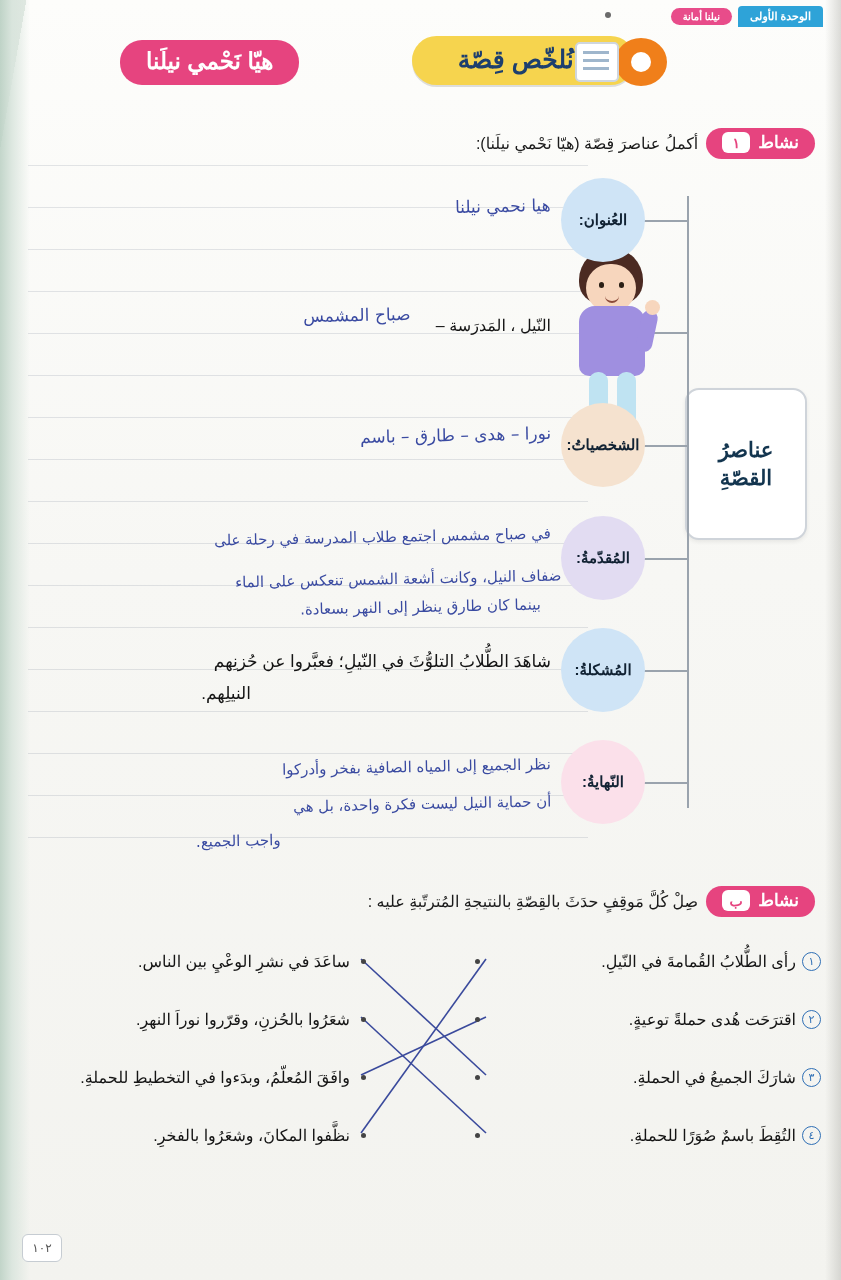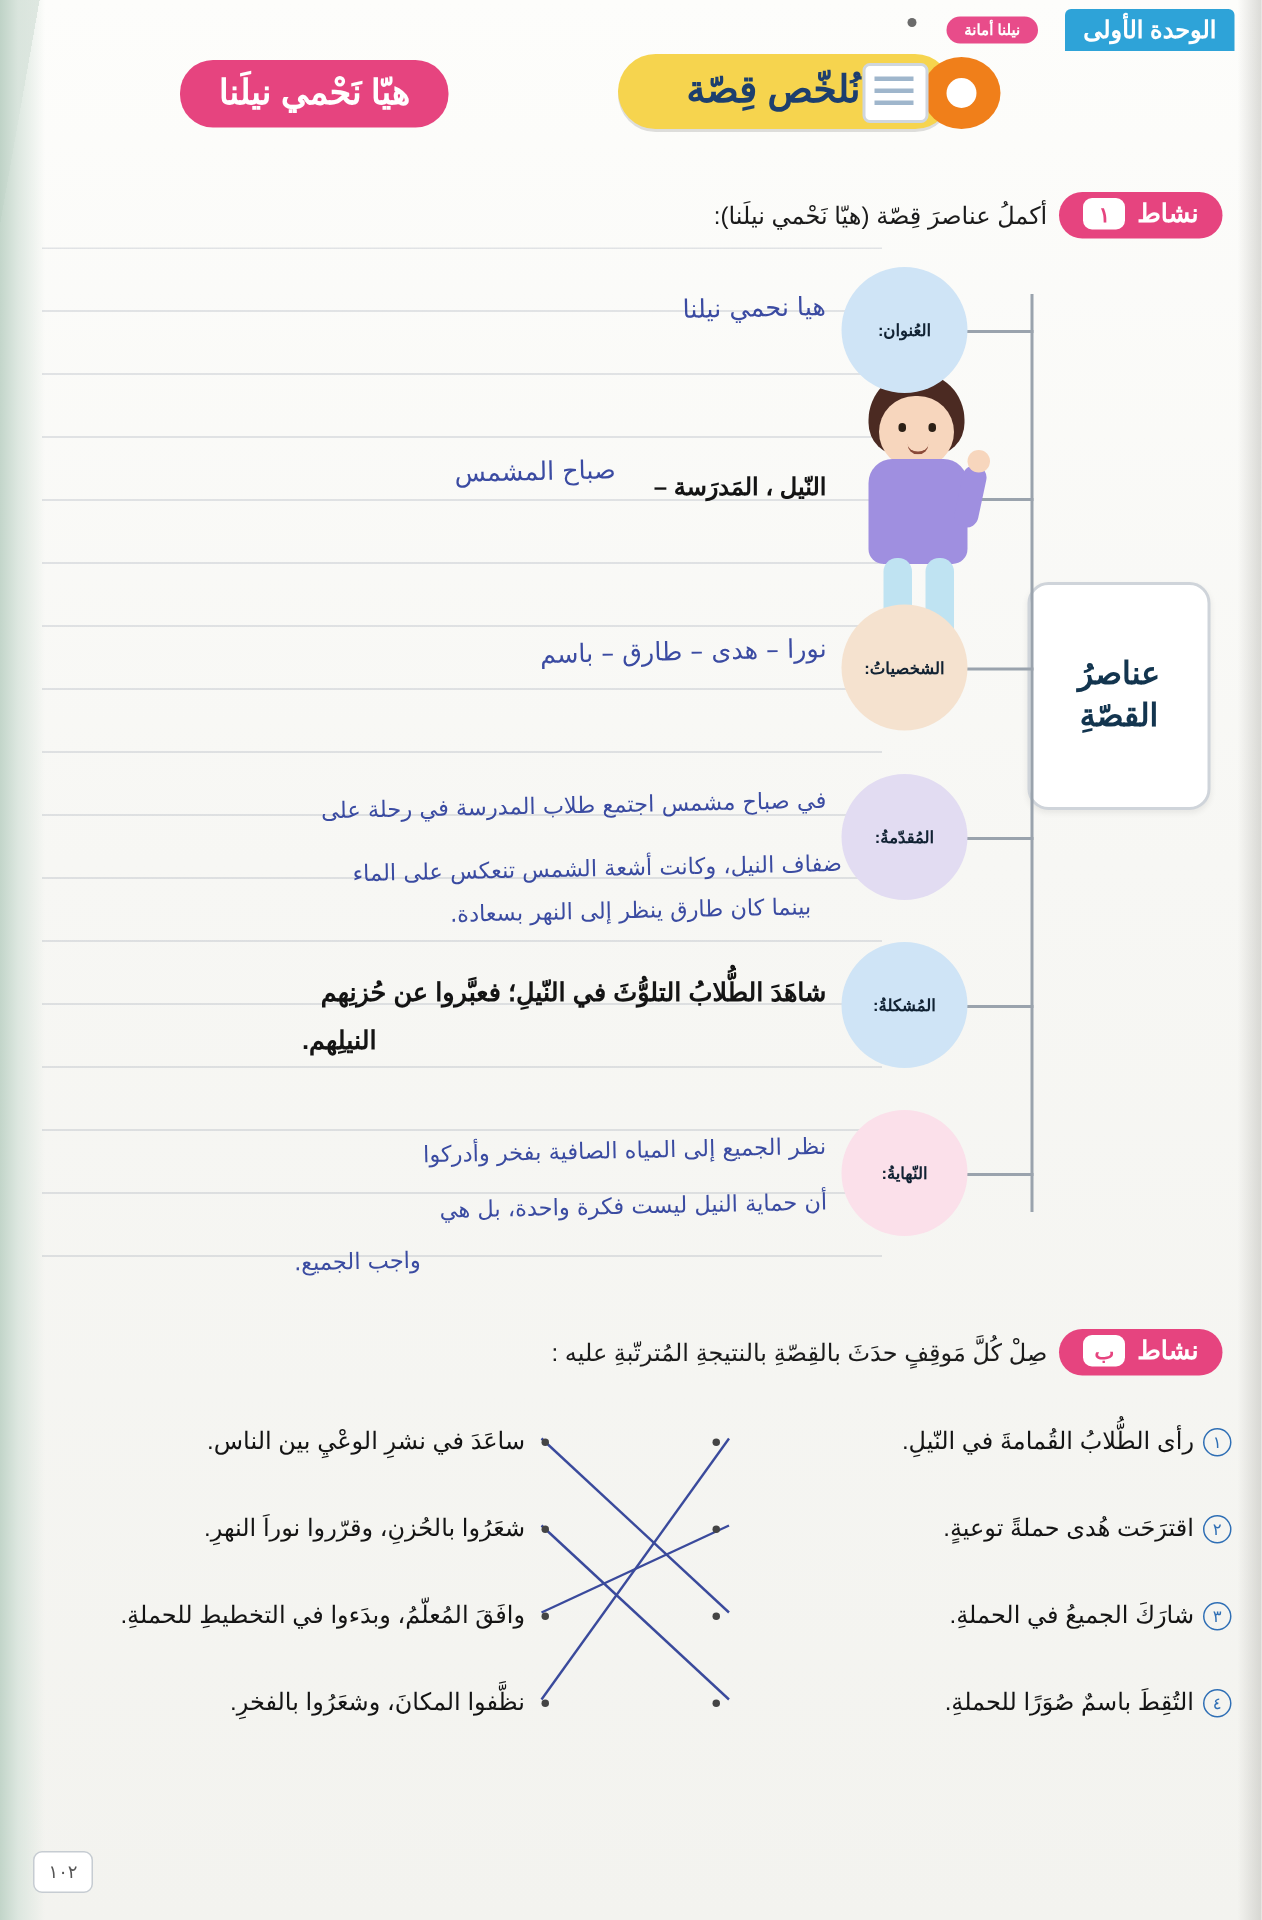--- a/index.html
+++ b/index.html
@@ -31,22 +31,22 @@
   
   .rules{
     position:absolute;left:28px;top:165px;width:560px;height:700px;
     background:repeating-linear-gradient(180deg, rgba(120,130,150,.20) 0 1px, rgba(0,0,0,0) 1px 42px);
     pointer-events:none;
   }
 
   
   .topbar{position:absolute;top:6px;right:18px;display:flex;align-items:center;gap:6px;}
   .unit-tab{
-    background:#2ea3d8;color:#fff;font-size:16px;font-weight:bold;
-    padding:4px 12px;border-radius:4px 4px 0 0;letter-spacing:.2px;margin-left:12px;
+    background:#2ea3d8;color:#fff;font-size:11px;font-weight:bold;
+    padding:4px 12px;border-radius:4px 4px 0 0;letter-spacing:.2px;
   }
   .value-tab{
     background:#e84c8a;color:#fff;font-size:10px;font-weight:bold;
     padding:3px 12px;border-radius:12px;
   }
   .topdots{position:absolute;top:12px;right:230px;width:6px;height:6px;border-radius:50%;background:#6b6b6b;}
 
   
   .title-row{position:absolute;top:34px;right:26px;left:120px;height:56px;}
   .title-main{
@@ -103,21 +103,21 @@
   .connector{
     position:absolute;right:152px;top:196px;width:58px;height:612px;
     border-right:2px solid #9aa3ad;
     border-top-right-radius:0;
   }
   .cline{position:absolute;right:152px;width:58px;height:2px;background:#9aa3ad;}
 
   .bubble{
     position:absolute;border-radius:50%;
     display:flex;align-items:center;justify-content:center;
-    font-size:11px;font-weight:bold;color:#123;
+    font-size:15px;font-weight:bold;color:#123;
     text-align:center;
   }
   .b1{right:196px;top:178px;width:84px;height:84px;background:#cfe4f6;}
   .b2{right:196px;top:290px;width:84px;height:84px;background:#fbe0ea;}
   .b3{right:196px;top:403px;width:84px;height:84px;background:#f5e2cf;text-align:center;}
   .b4{right:196px;top:516px;width:84px;height:84px;background:#e2dcf2;}
   .b5{right:196px;top:628px;width:84px;height:84px;background:#cfe4f6;}
   .b6{right:196px;top:740px;width:84px;height:84px;background:#fbe0ea;}
 
   
@@ -140,21 +140,21 @@
   
   .hand{
     position:absolute;color:#2b3d9b;
     font-family:"DejaVu Sans", sans-serif;
     font-size:17px;opacity:.92;transform:rotate(-1.2deg);
     white-space:nowrap;
   }
   .hand.small{font-size:15px;}
   .printed{
     position:absolute;color:#141414;font-size:17px;line-height:1.7;
-    text-align:right;direction:rtl;font-weight:bold;
+    text-align:right;direction:rtl;
   }
 
   
   .match-wrap{position:absolute;top:932px;right:16px;left:16px;height:270px;}
   .m-right,.m-left{position:absolute;top:0;width:330px;}
   .m-right{right:4px;}
   .m-left{left:4px;}
   .m-item{
     position:relative;height:58px;display:flex;align-items:center;
     font-size:16px;color:#141414;direction:rtl;white-space:nowrap;

